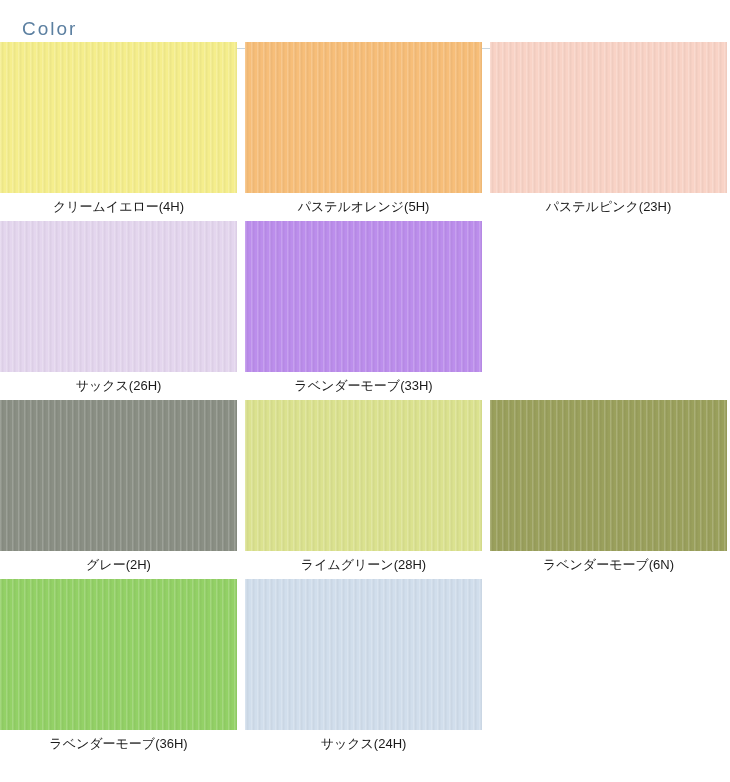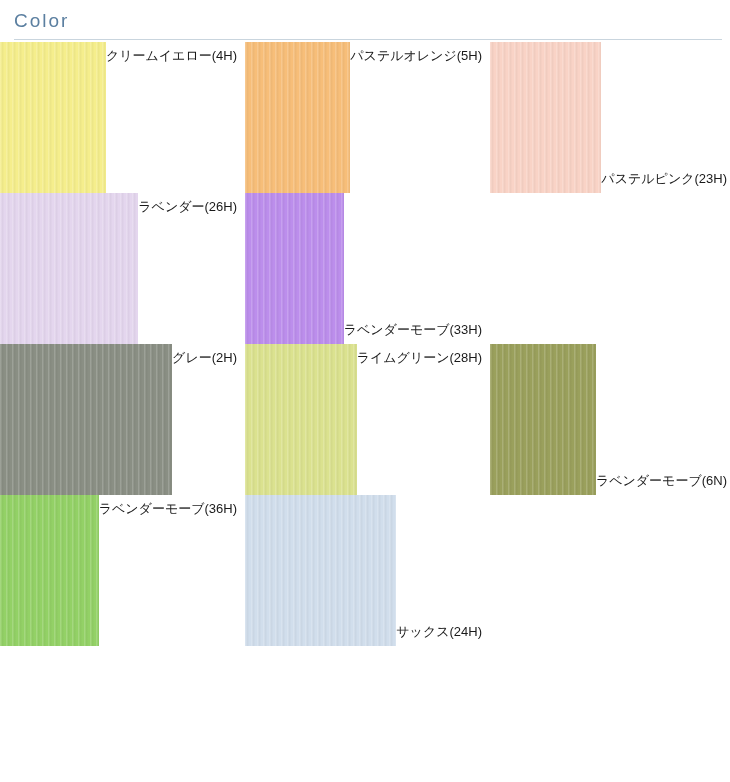--- a/index.html
+++ b/index.html
@@ -18,21 +18,21 @@
   
   .page-header {
     padding: 10px 0 0 14px;
     height: 42px;
   }
   .page-title {
     font-size: 19px;
     letter-spacing: 2px;
     color: #5b7fa0;
     font-weight: normal;
-    margin: 0;
+    margin: 8px;
     line-height: 22px;
   }
   .header-rule {
     height: 1px;
     background: #c9d5de;
     margin: 7px 8px 0 0;
   }
 
   
   .swatch-grid {
@@ -41,24 +41,24 @@
   }
   .swatch-row {
     display: flex;
     width: 730px;
     margin-bottom: 0;
   }
   .swatch-cell {
     width: 237px;
     margin-right: 8px;
     display: flex;
-    flex-direction: row;
+    flex-direction: column;
     border-radius: 15px;
   }
-  .swatch-cell:last-child { margin-right: 11px; align-items: flex-end; }
+  .swatch-cell:last-child { margin-right: 11px; }
 
   .swatch-chip {
     width: 237px;
     height: 151px;
     position: relative;
     overflow: hidden;
   }
   
   .swatch-chip::after {
     content: "";
@@ -103,21 +103,21 @@
         <div class="swatch-label">パステルオレンジ(5H)</div>
       </div>
       <div class="swatch-cell">
         <div class="swatch-chip" style="background: rgb(249, 211, 198);"></div>
         <div class="swatch-label">パステルピンク(23H)</div>
       </div>
     </div>
     <div class="swatch-row">
       <div class="swatch-cell">
         <div class="swatch-chip" style="background: rgb(228, 214, 238);"></div>
-        <div class="swatch-label">ラベンダー(26H)</div>
+        <div class="swatch-label">サックス(26H)</div>
       </div>
       <div class="swatch-cell">
         <div class="swatch-chip" style="background: rgb(188, 142, 236);"></div>
         <div class="swatch-label">ラベンダーモーブ(33H)</div>
       </div>
     </div>
     <div class="swatch-row">
       <div class="swatch-cell">
         <div class="swatch-chip" style="background: rgb(138, 143, 132);"></div>
         <div class="swatch-label">グレー(2H)</div>

